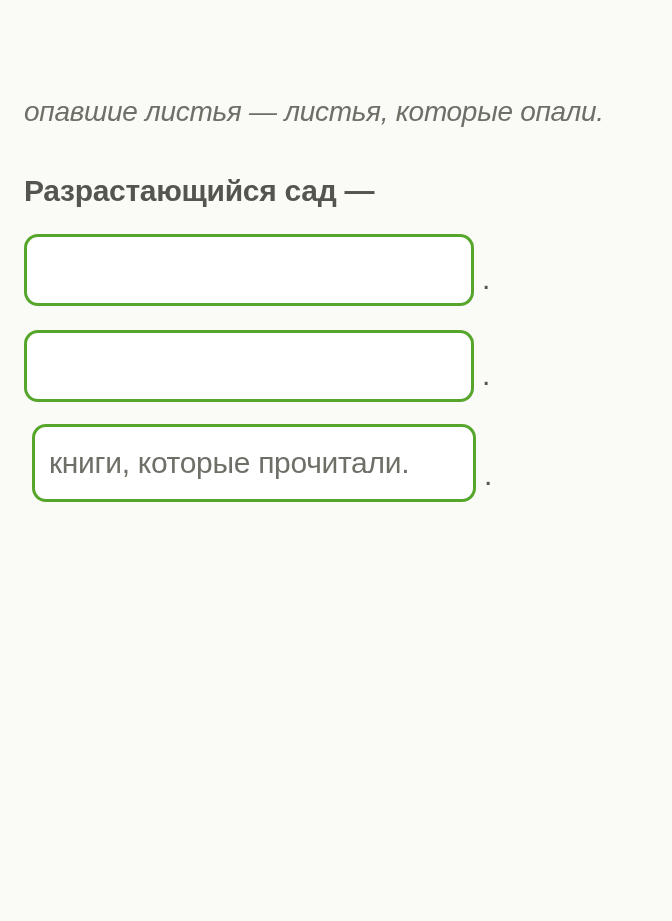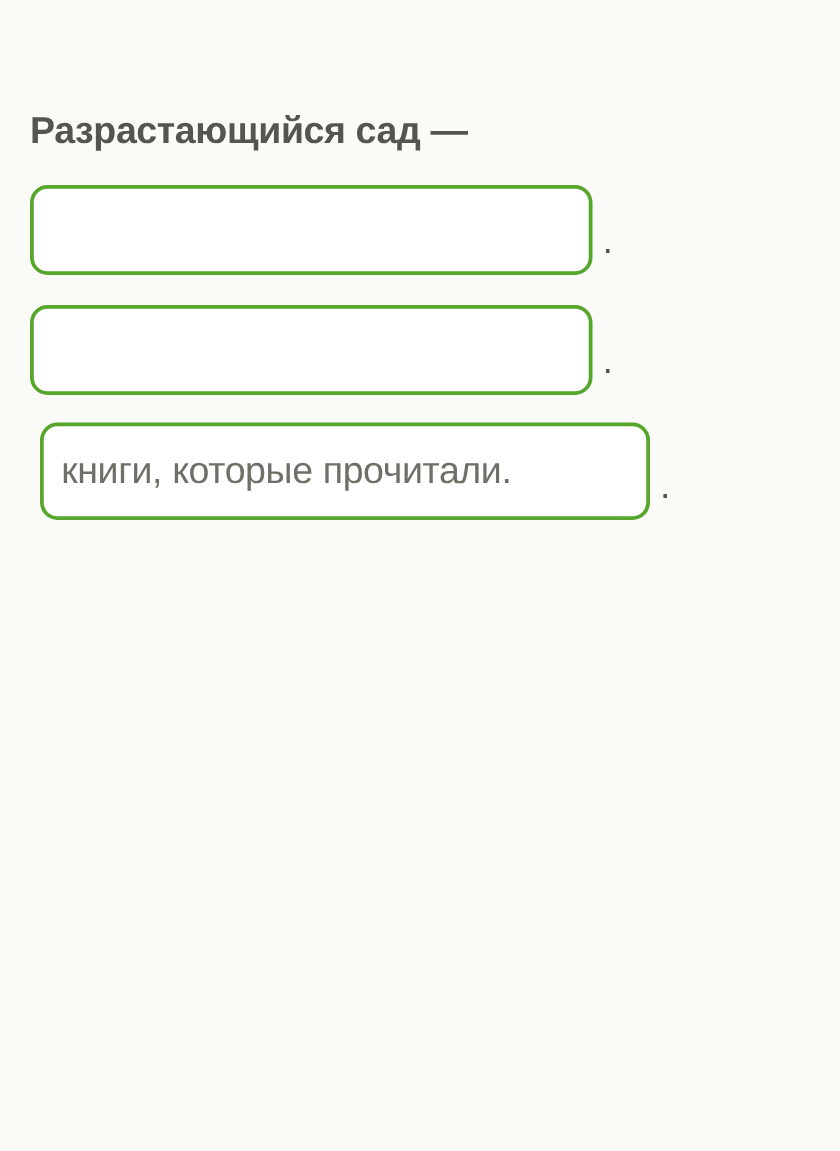--- a/index.html
+++ b/index.html
@@ -62,40 +62,41 @@
     outline: none;
     overflow: hidden;
     font-family: "Liberation Sans", "DejaVu Sans", sans-serif;
     font-size: 30px;
     color: #6f6f68;
     padding: 17px 14px 0 14px;
     letter-spacing: -0.3px;
     display: block;
   }
   .exercise-3 .answer-box {
-    width: 488px;
+    width: 444px;
     height: 78px;
     margin-left: 8px;
     padding-top: 19px;
   }
   .period {
     font-size: 30px;
     color: #55544e;
     margin-left: 8px;
     padding-bottom: 12px;
     line-height: 1;
   }
 </style>
 </head>
 <body>
 
 <div class="page">
 
 
   <div class="example-text">
+    <div class="example-line">опавшие листья — листья, которые опали.</div>
   </div>
 
   <section class="exercise exercise-1">
     <div class="exercise-label">Разрастающийся сад —</div>
     <div class="answer-row">
       <textarea class="answer-box" spellcheck="false" style=""></textarea>
       <span class="period">.</span>
     </div>
   </section>
 

